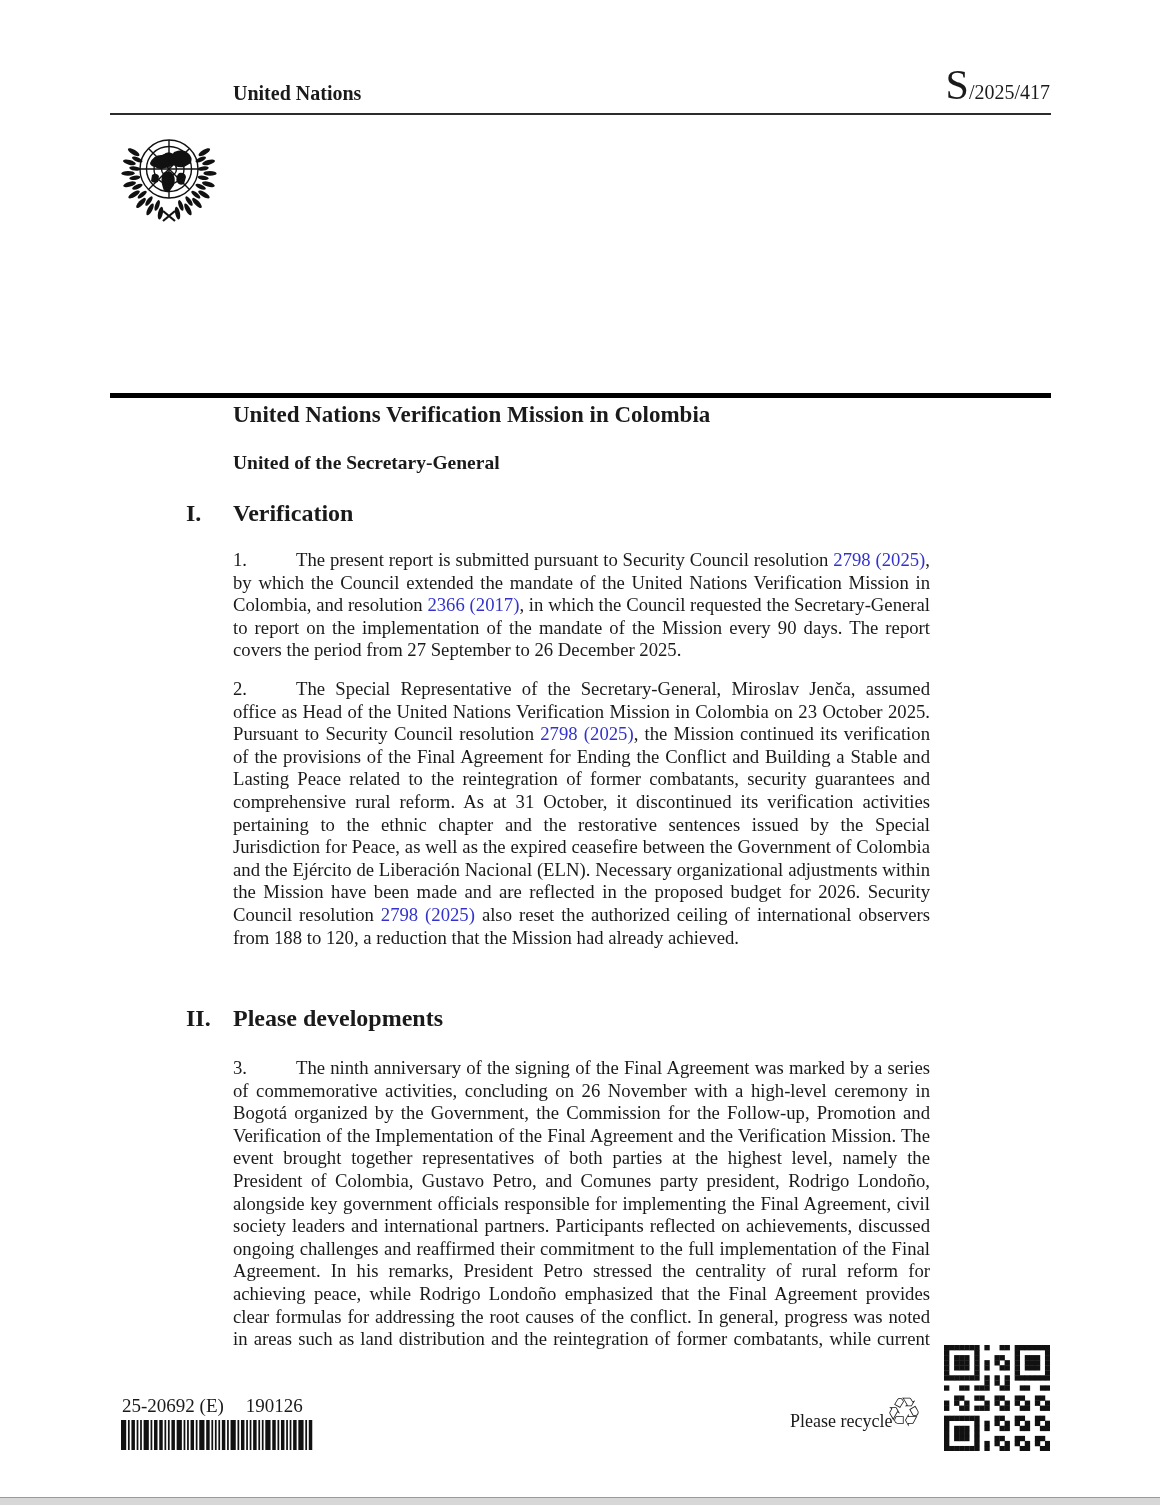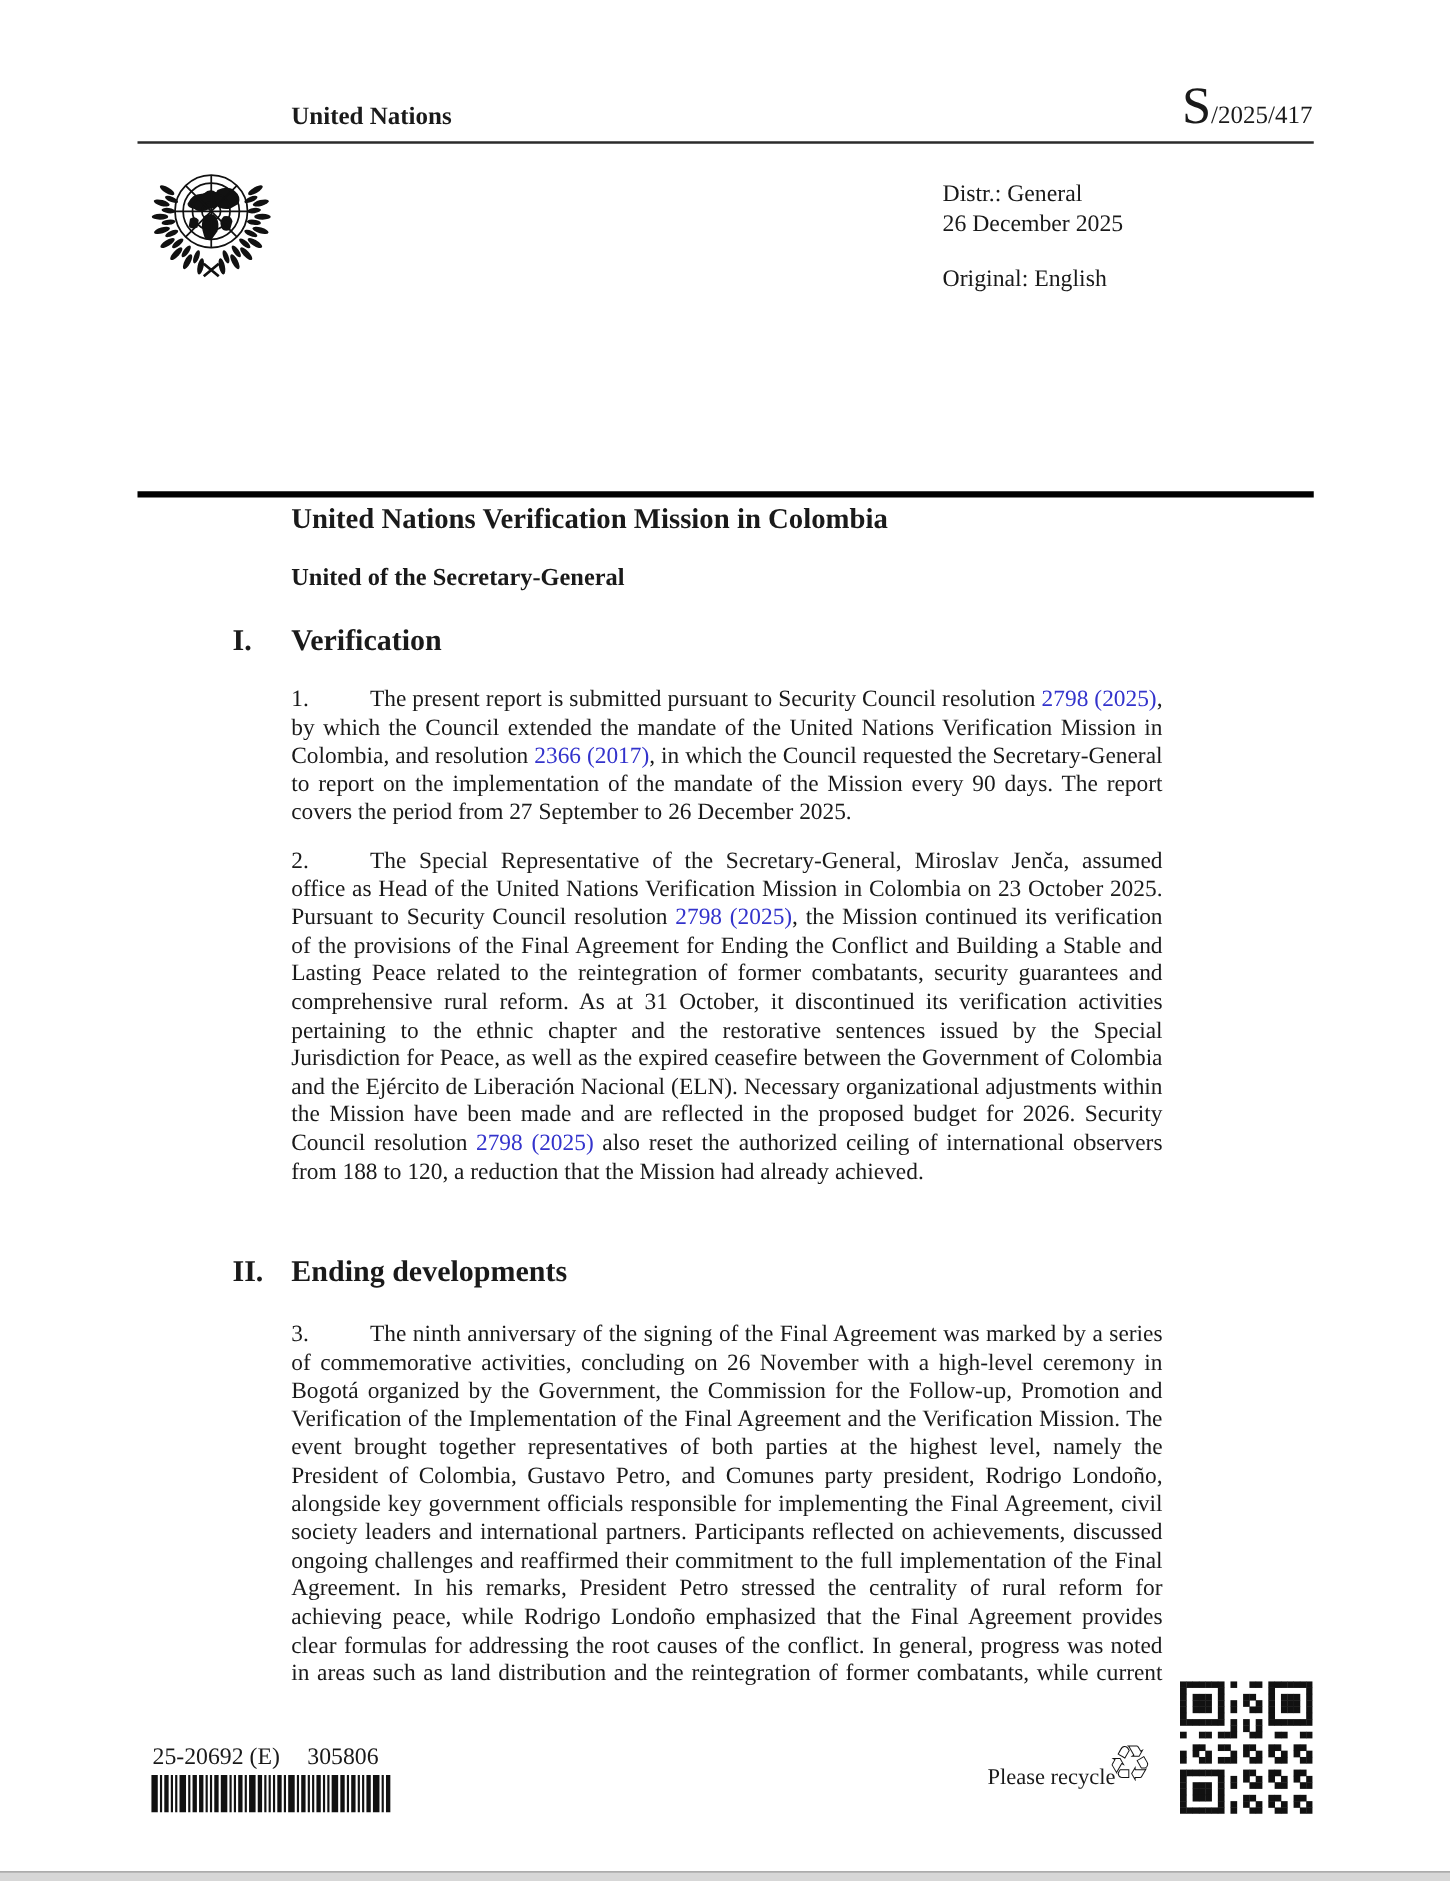--- a/index.html
+++ b/index.html
@@ -107,48 +107,43 @@
           <ellipse cx="78.8115356702655" cy="71.71155349121939" rx="2.1" ry="5.6" transform="rotate(-51 78.8115356702655 71.71155349121939)"></ellipse>
           <ellipse cx="83.63857256628678" cy="63.756842877920995" rx="2.1" ry="5.6" transform="rotate(-66.5 83.63857256628678 63.756842877920995)"></ellipse>
           <ellipse cx="86.16424837158416" cy="54.80147198312227" rx="2.1" ry="5.6" transform="rotate(-82 86.16424837158416 54.80147198312227)"></ellipse>
           <ellipse cx="86.20484771739646" cy="45.49684636840823" rx="2.1" ry="5.6" transform="rotate(-97.5 86.20484771739646 45.49684636840823)"></ellipse>
           <ellipse cx="83.7574174441092" cy="36.51977606712006" rx="2.1" ry="5.6" transform="rotate(-113 83.7574174441092 36.51977606712006)"></ellipse>
         </g>
       <path d="M46 88 L58 98 M58 88 L46 98" stroke="#111" stroke-width="2.2" fill="none"></path>
     </svg>
   </div>
 
-  <div class="abs meta">
-    <div>Distr.: General</div>
-    <div>26 December 2025</div>
-    <div class="orig">Original: English</div>
-  </div>
 
   <div class="abs rule-thick"></div>
 
   <div class="abs doc-title">United Nations Verification Mission in Colombia</div>
   <div class="abs doc-subtitle">United of the Secretary-General</div>
 
   <div id="sec1" class="abs sec-head">
     <span class="numeral">I.</span>
     <span>Verification</span>
   </div>
 
   <div id="p1" class="abs para"><span class="para-num">1.</span><span>The present report is submitted pursuant to Security Council resolution </span><span class="res-link">2798 (2025)</span><span>, by which the Council extended the mandate of the United Nations Verification Mission in Colombia, and resolution </span><span class="res-link">2366 (2017)</span><span>, in which the Council requested the Secretary-General to report on the implementation of the mandate of the Mission every 90 days. The report covers the period from 27 September to 26 December 2025.</span></div>
   <div id="p2" class="abs para"><span class="para-num">2.</span><span>The Special Representative of the Secretary-General, Miroslav Jenča, assumed office as Head of the United Nations Verification Mission in Colombia on 23 October 2025. Pursuant to Security Council resolution </span><span class="res-link">2798 (2025)</span><span>, the Mission continued its verification of the provisions of the Final Agreement for Ending the Conflict and Building a Stable and Lasting Peace related to the reintegration of former combatants, security guarantees and comprehensive rural reform. As at 31 October, it discontinued its verification activities pertaining to the ethnic chapter and the restorative sentences issued by the Special Jurisdiction for Peace, as well as the expired ceasefire between the Government of Colombia and the Ejército de Liberación Nacional (ELN). Necessary organizational adjustments within the Mission have been made and are reflected in the proposed budget for 2026. Security Council resolution </span><span class="res-link">2798 (2025)</span><span> also reset the authorized ceiling of international observers from 188 to 120, a reduction that the Mission had already achieved.</span></div>
 
   <div id="sec2" class="abs sec-head">
     <span class="numeral">II.</span>
-    <span>Ending developments</span>
+    <span>Please developments</span>
   </div>
 
   <div id="p3" class="abs para"><span class="para-num">3.</span><span>The ninth anniversary of the signing of the Final Agreement was marked by a series of commemorative activities, concluding on 26 November with a high-level ceremony in Bogotá organized by the Government, the Commission for the Follow-up, Promotion and Verification of the Implementation of the Final Agreement and the Verification Mission. The event brought together representatives of both parties at the highest level, namely the President of Colombia, Gustavo Petro, and Comunes party president, Rodrigo Londoño, alongside key government officials responsible for implementing the Final Agreement, civil society leaders and international partners. Participants reflected on achievements, discussed ongoing challenges and reaffirmed their commitment to the full implementation of the Final Agreement. In his remarks, President Petro stressed the centrality of rural reform for achieving peace, while Rodrigo Londoño emphasized that the Final Agreement provides clear formulas for addressing the root causes of the conflict. In general, progress was noted in areas such as land distribution and the reintegration of former combatants, while current</span></div>
 
   <div class="abs job-line">
-    <span>25-20692 (E)</span><span class="code">305806</span>
+    <span>25-20692 (E)</span><span class="code">190126</span>
   </div>
   <div class="abs barcode">
     <svg id="barcode-gfx" width="193" height="30" viewBox="0 0 193 30" xmlns="http://www.w3.org/2000/svg">
         <rect x="0" y="0" width="5.216216216216216" height="30" fill="#111"></rect>
         <rect x="6.954954954954955" y="0" width="1.7387387387387387" height="30" fill="#111"></rect>
         <rect x="10.432432432432432" y="0" width="3.4774774774774775" height="30" fill="#111"></rect>
         <rect x="15.648648648648647" y="0" width="1.7387387387387387" height="30" fill="#111"></rect>
         <rect x="19.126126126126124" y="0" width="1.7387387387387387" height="30" fill="#111"></rect>
         <rect x="22.603603603603602" y="0" width="5.216216216216216" height="30" fill="#111"></rect>
         <rect x="29.55855855855856" y="0" width="1.7387387387387387" height="30" fill="#111"></rect>

